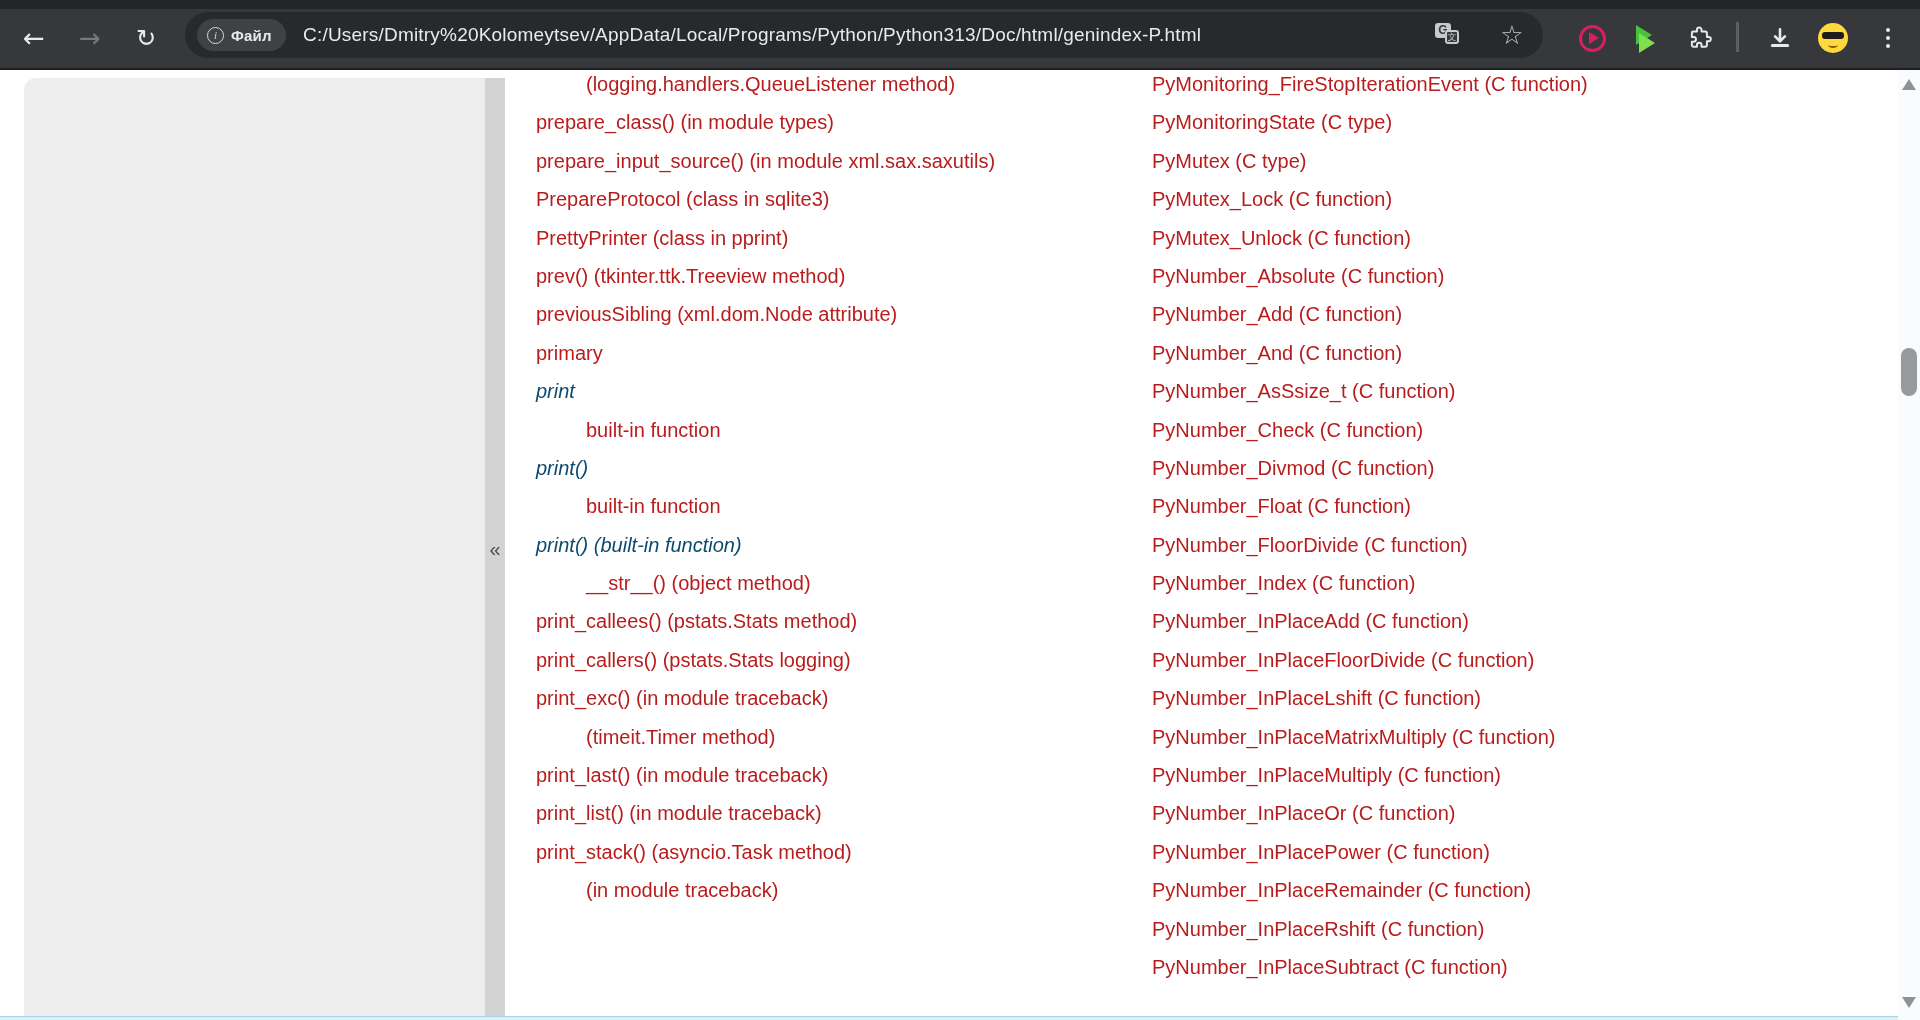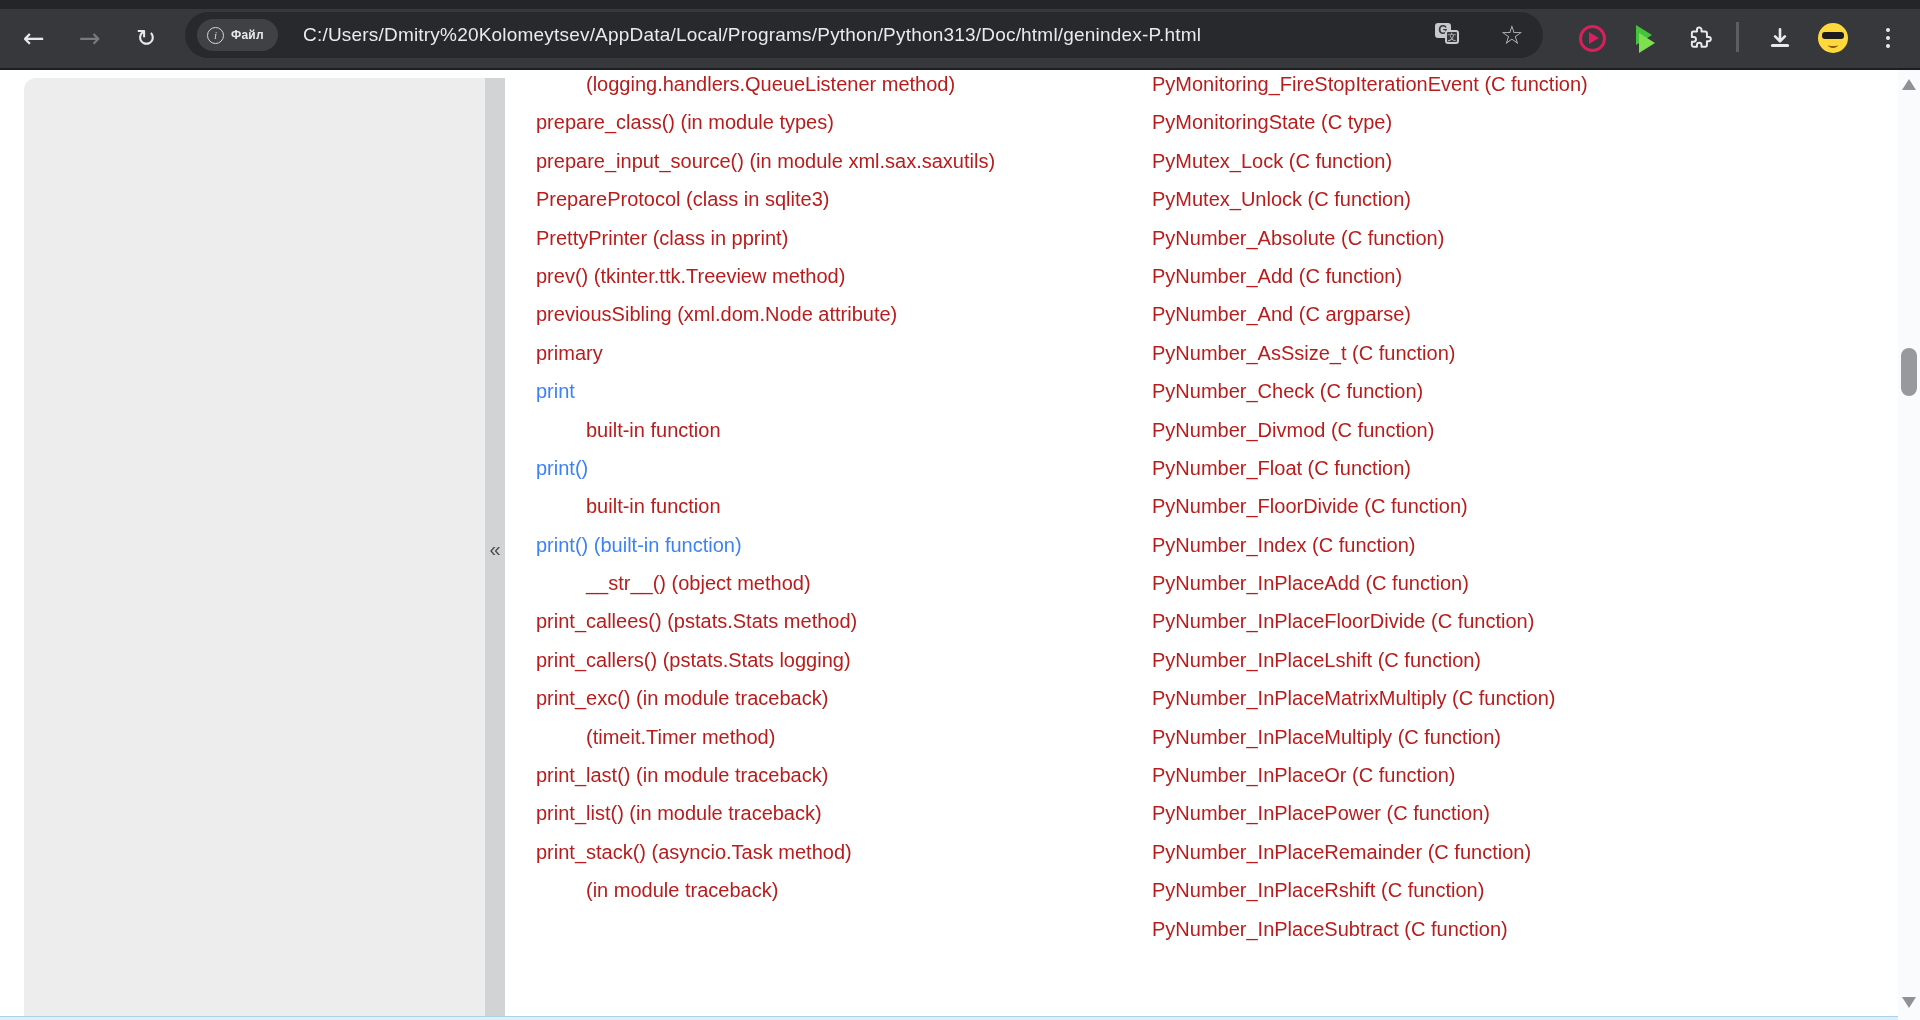--- a/index.html
+++ b/index.html
@@ -16,21 +16,21 @@
   .navbtn.disabled{color:#77797d;}
   #btn-back{left:10px;}
   #btn-forward{left:66px;}
   #btn-reload{left:122px;font-size:24px;}
 
   .omnibox{position:absolute;left:185px;top:12px;width:1358px;height:46px;background:#28292c;border-radius:23px;}
   .site-chip{position:absolute;left:12px;top:7px;height:32px;border-radius:16px;background:#404145;
              display:flex;align-items:center;gap:7px;padding:0 14px 0 10px;}
   .info-circle{width:17px;height:17px;border:1.6px solid #d6d8da;border-radius:50%;color:#d6d8da;
                font-size:11px;line-height:14px;text-align:center;font-family:"Liberation Serif",serif;font-style:italic;}
-  .site-chip-label{color:#e8eaed;font-size:12px;font-weight:700;letter-spacing:.2px;}
+  .site-chip-label{color:#e8eaed;font-size:15px;font-weight:700;letter-spacing:.2px;}
   .url-text{position:absolute;left:118px;top:0;height:46px;line-height:46px;color:#e8eaed;
             font-size:19px;letter-spacing:.2px;white-space:nowrap;}
   .omni-icon{position:absolute;top:8px;width:30px;height:30px;display:flex;align-items:center;justify-content:center;color:#c7c9cc;cursor:pointer;}
   #icon-translate{left:1248px;}
   #icon-star{left:1312px;font-size:26px;font-family:"DejaVu Sans",sans-serif;}
   .gt-a{position:absolute;left:2px;top:3px;width:16px;height:15px;background:#c7c9cc;border-radius:3px;
         color:#37383c;font-size:12px;font-weight:700;text-align:center;line-height:15px;}
   .gt-b{position:absolute;left:12px;top:10px;width:14px;height:14px;border:2px solid #c7c9cc;background:#37383c;
         border-radius:3px;color:#c7c9cc;font-size:9px;text-align:center;line-height:11px;}
 
@@ -57,21 +57,21 @@
   .sidebar{position:absolute;left:24px;top:8px;width:461px;height:938px;background:#ededee;border-top-left-radius:12px;}
   .side-handle{position:absolute;left:485px;top:8px;width:20px;height:938px;background:#d2d3d4;cursor:pointer;}
   .side-toggle{position:absolute;left:0;top:460px;width:20px;text-align:center;color:#4a4c4e;font-size:20px;}
 
   .idx-col{position:absolute;top:-5px;width:640px;font-size:20px;line-height:38.4px;white-space:nowrap;}
   #col-left{left:536px;}
   #col-right{left:1152px;}
   .idx-row{height:38.4px;}
   .idx-row.indent{padding-left:50px;}
   .lnk{color:#b91c1c;cursor:pointer;}
-  .plain{color:#3b82f6;}
+  .plain{color:#0c4a6e;font-style:italic;}
 
   
   .scrollbar{position:absolute;left:1898px;top:70px;width:22px;height:950px;background:#fafbfc;}
   .sb-up{position:absolute;left:4px;top:9px;width:0;height:0;border-left:7px solid transparent;border-right:7px solid transparent;border-bottom:11px solid #8f9194;cursor:pointer;}
   .sb-down{position:absolute;left:4px;bottom:12px;width:0;height:0;border-left:7px solid transparent;border-right:7px solid transparent;border-top:11px solid #8f9194;cursor:pointer;}
   .sb-thumb{position:absolute;left:3px;top:278px;width:16px;height:48px;background:#97999c;border-radius:8px;cursor:pointer;}
 
   .bottom-strip{position:absolute;left:0;top:1016px;width:1898px;height:4px;background:#ddeef8;border-top:1px solid #a9d2e8;}
 </style>
 </head>
@@ -174,25 +174,26 @@
         <div class="idx-row"><span class="lnk">print_exc() (in module traceback)</span></div>
         <div class="idx-row indent"><span class="lnk">(timeit.Timer method)</span></div>
         <div class="idx-row"><span class="lnk">print_last() (in module traceback)</span></div>
         <div class="idx-row"><span class="lnk">print_list() (in module traceback)</span></div>
         <div class="idx-row"><span class="lnk">print_stack() (asyncio.Task method)</span></div>
         <div class="idx-row indent"><span class="lnk">(in module traceback)</span></div>
       </div>
     <div class="idx-col" id="col-right">
         <div class="idx-row"><span class="lnk">PyMonitoring_FireStopIterationEvent (C function)</span></div>
         <div class="idx-row"><span class="lnk">PyMonitoringState (C type)</span></div>
+        <div class="idx-row"><span class="lnk">PyMutex (C type)</span></div>
         <div class="idx-row"><span class="lnk">PyMutex_Lock (C function)</span></div>
         <div class="idx-row"><span class="lnk">PyMutex_Unlock (C function)</span></div>
         <div class="idx-row"><span class="lnk">PyNumber_Absolute (C function)</span></div>
         <div class="idx-row"><span class="lnk">PyNumber_Add (C function)</span></div>
-        <div class="idx-row"><span class="lnk">PyNumber_And (C argparse)</span></div>
+        <div class="idx-row"><span class="lnk">PyNumber_And (C function)</span></div>
         <div class="idx-row"><span class="lnk">PyNumber_AsSsize_t (C function)</span></div>
         <div class="idx-row"><span class="lnk">PyNumber_Check (C function)</span></div>
         <div class="idx-row"><span class="lnk">PyNumber_Divmod (C function)</span></div>
         <div class="idx-row"><span class="lnk">PyNumber_Float (C function)</span></div>
         <div class="idx-row"><span class="lnk">PyNumber_FloorDivide (C function)</span></div>
         <div class="idx-row"><span class="lnk">PyNumber_Index (C function)</span></div>
         <div class="idx-row"><span class="lnk">PyNumber_InPlaceAdd (C function)</span></div>
         <div class="idx-row"><span class="lnk">PyNumber_InPlaceFloorDivide (C function)</span></div>
         <div class="idx-row"><span class="lnk">PyNumber_InPlaceLshift (C function)</span></div>
         <div class="idx-row"><span class="lnk">PyNumber_InPlaceMatrixMultiply (C function)</span></div>

